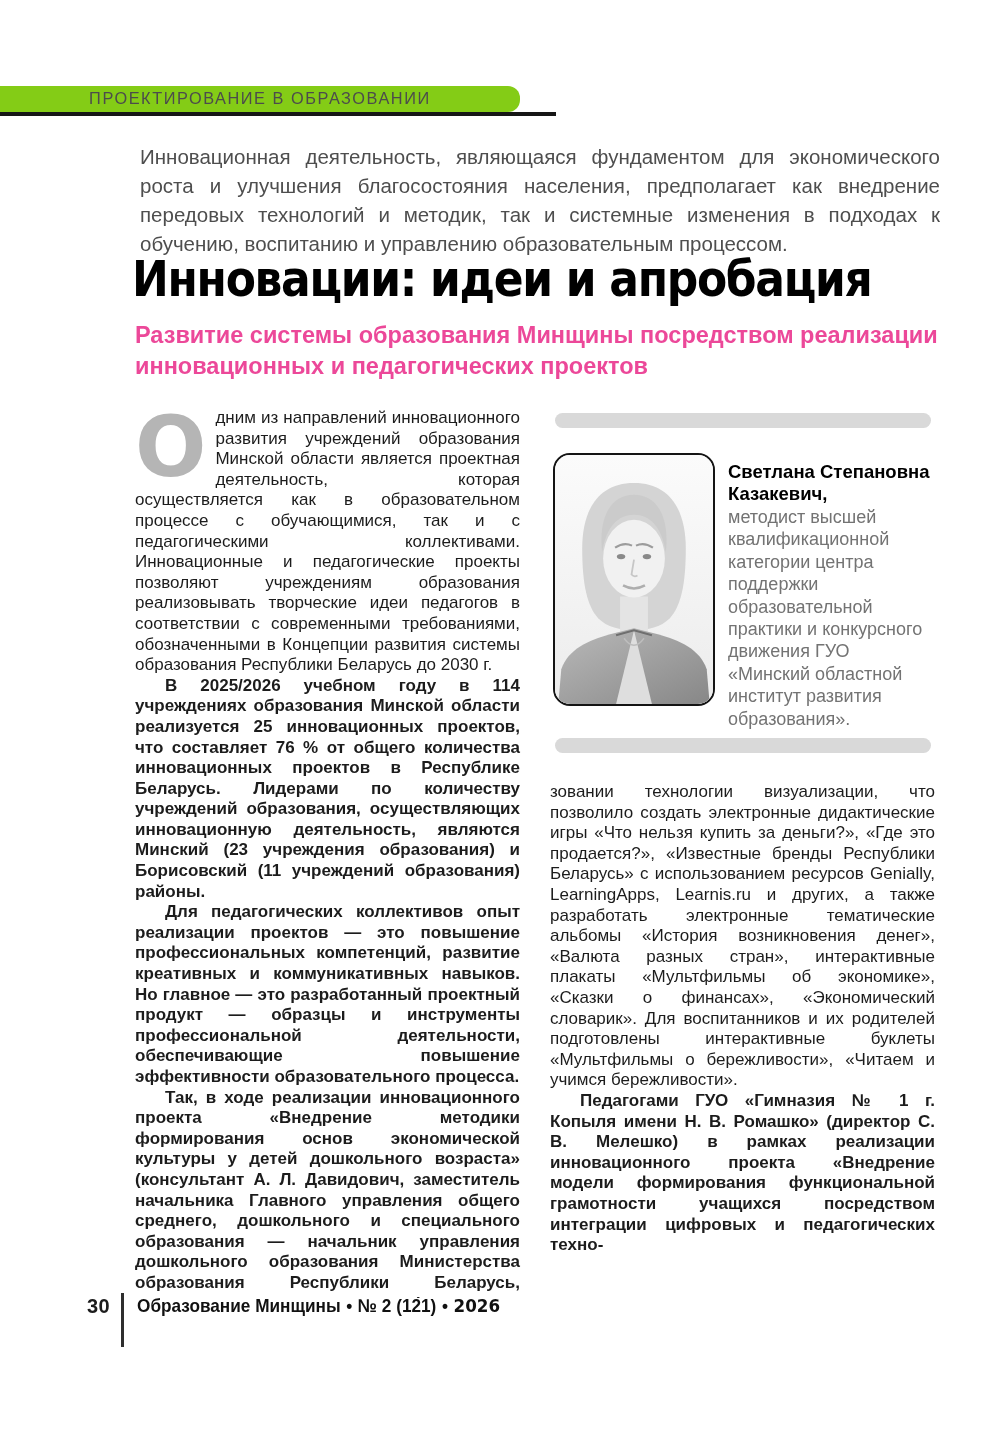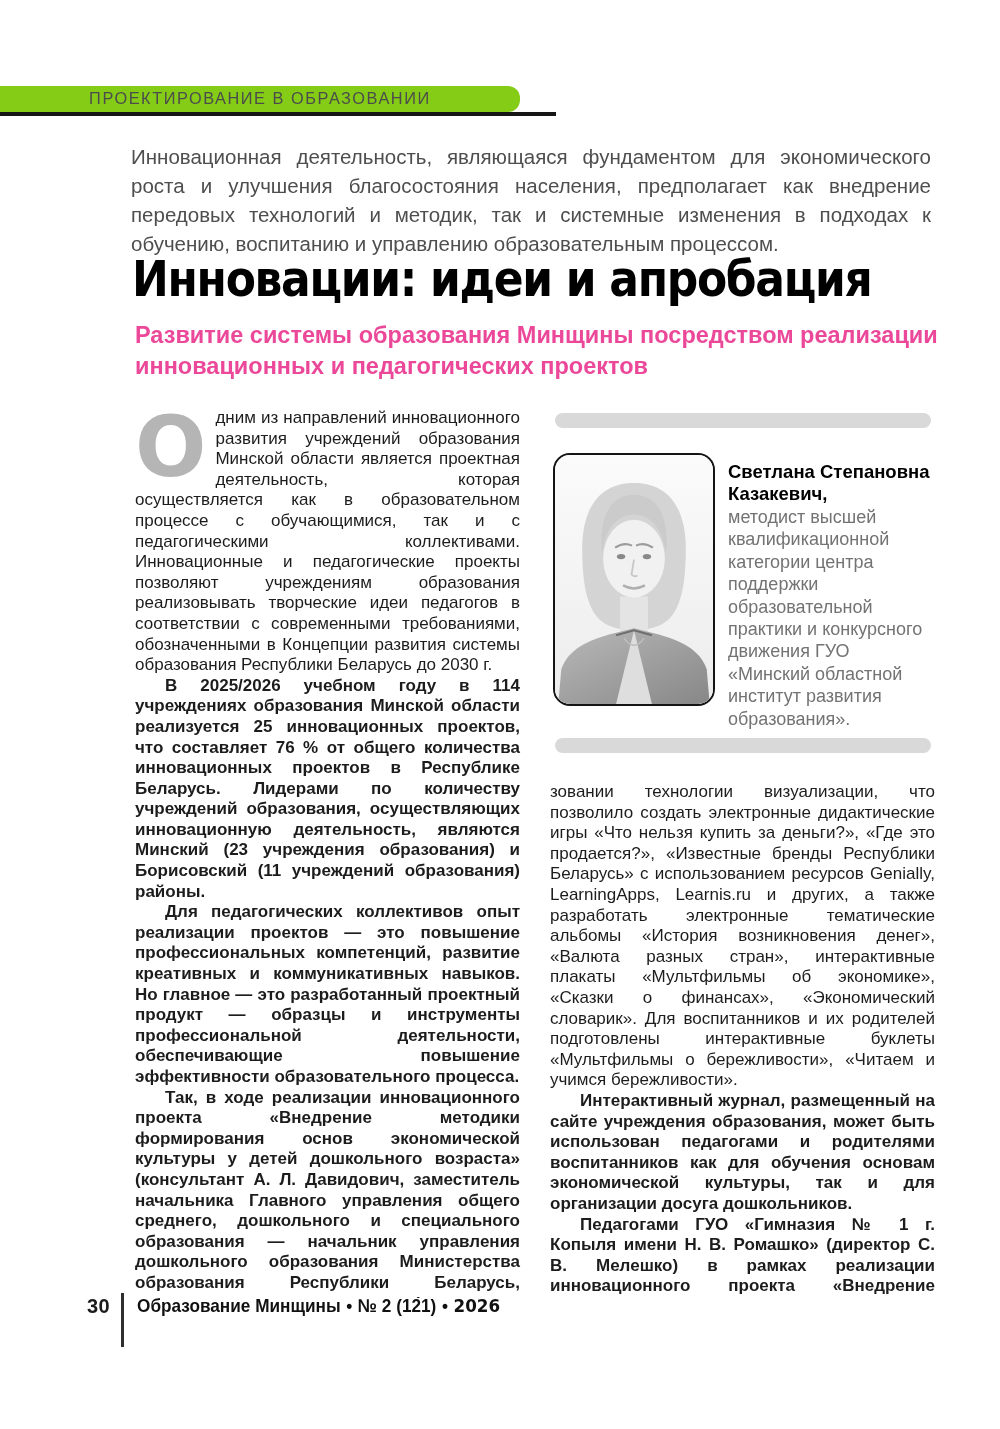--- a/index.html
+++ b/index.html
@@ -13,21 +13,21 @@
     background:#84cc16;border-radius:0 12px 12px 0;
     display:flex;align-items:center;justify-content:center;
   }
   .band span{
     font-size:17px;letter-spacing:1.6px;color:#4c4c4c;font-weight:400;
     transform:scaleX(.96);transform-origin:center;white-space:nowrap;
   }
   .band-rule{position:absolute;left:0;top:112px;width:556px;height:3.5px;background:#161616;}
   
   .intro{
-    position:absolute;left:131px;top:142px;width:800px;margin:0;
+    position:absolute;left:140px;top:142px;width:800px;margin:0;
     font-size:20.5px;line-height:29px;color:#4e4e4e;text-align:justify;hyphens:auto;
   }
   
   .title{
     position:absolute;left:132px;top:250px;margin:0;white-space:nowrap;
     font-family:"DejaVu Sans",sans-serif;font-size:50px;font-weight:bold;
     letter-spacing:-1.5px;color:#000;transform:scaleX(.88);transform-origin:left;
   }
   .subtitle{
     position:absolute;left:135px;top:320px;width:810px;margin:0;
@@ -142,21 +142,20 @@
         </div>
         <div class="caption">
           <div class="name">Светлана Степановна Казакевич,</div>
           <div class="role">методист высшей квалификационной категории центра поддержки образовательной практики и конкурсного движения ГУО «Минский областной институт развития образования».</div>
         </div>
       </div>
 
       <div class="pill pill2"></div>
 
       <p class="p-after-profile">зовании технологии визуализации, что позволило создать электронные дидактические игры «Что нельзя купить за деньги?», «Где это продается?», «Известные бренды Республики Беларусь» с использованием ресурсов Genially, LearningApps, Learnis.ru и других, а также разработать электронные тематические альбомы «История возникновения денег», «Валюта разных стран», интерактивные плакаты «Мультфильмы об экономике», «Сказки о финансах», «Экономический словарик». Для воспитанников и их родителей подготовлены интерактивные буклеты «Мультфильмы о бережливости», «Читаем и учимся бережливости».</p>
-      <p class="indent">Интерактивный журнал, размещенный на сайте учреждения образования, может быть использован педагогами и родителями воспитанников как для обучения основам экономической культуры, так и для организации досуга дошкольников.</p>
       <p class="indent">Педагогами ГУО «Гимназия № 1 г. Копыля имени Н. В. Ромашко» (директор С. В. Мелешко) в рамках реализации инновационного проекта «Внедрение модели формирования функциональной грамотности учащихся посредством интеграции цифровых и педагогических техно-</p>
     </div>
   </div>
 
   <div class="footer">
     <span class="pn">30</span>
     <span class="vline"></span>
     <span class="meta">
       <span>Образование Минщины</span><span class="sep">•</span><span>№ 2 (121)</span><span class="sep">•</span><span class="year">2026</span>
     </span>

